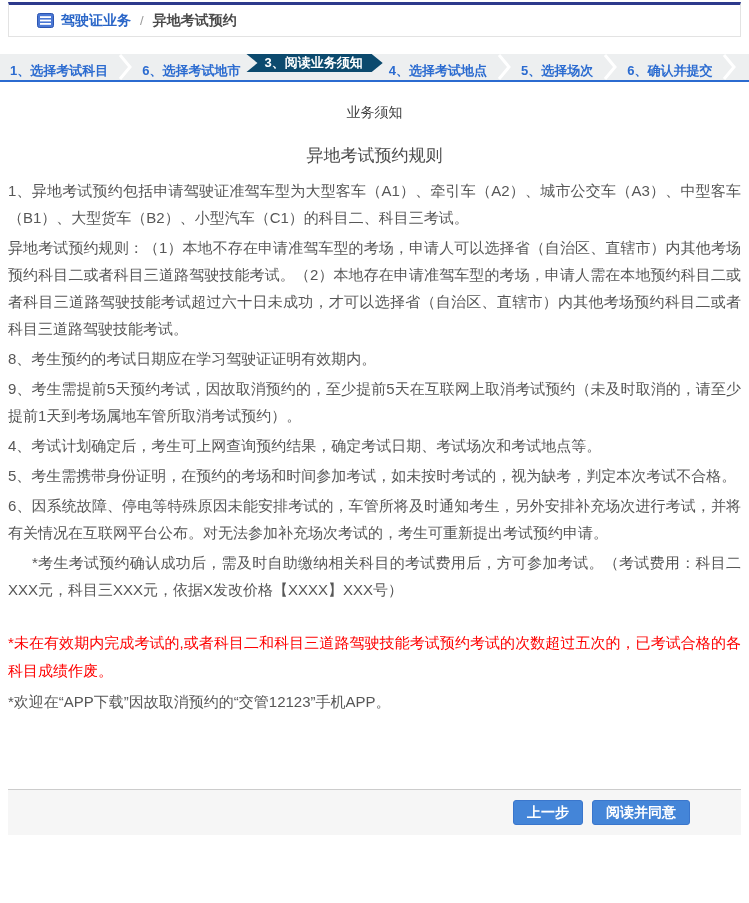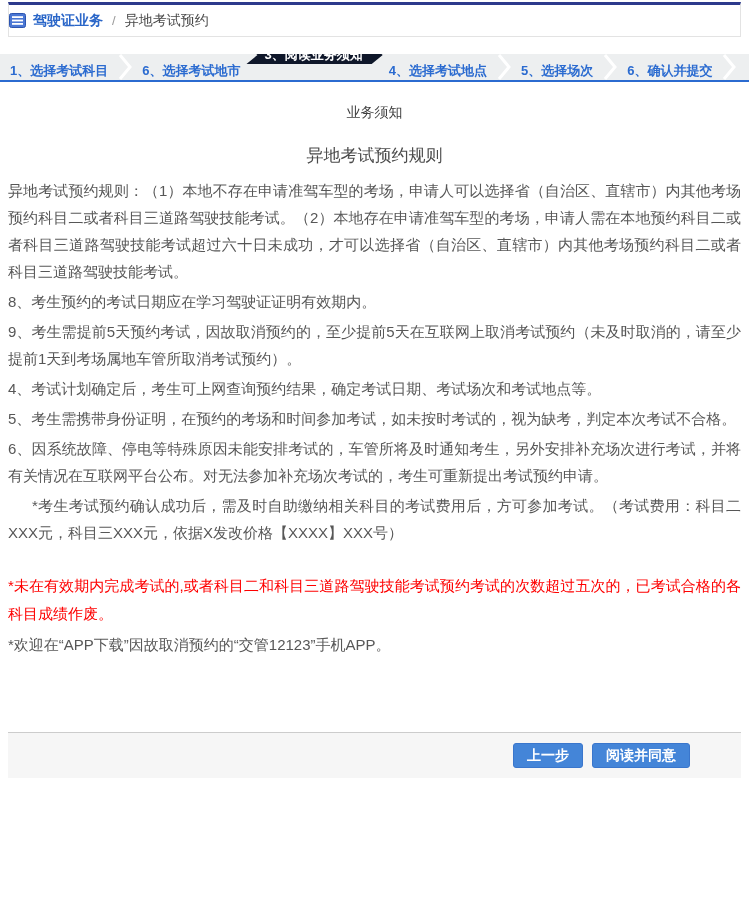--- a/index.html
+++ b/index.html
@@ -7,48 +7,48 @@
     font-family:"Liberation Sans","DejaVu Sans",sans-serif; }
 
   
   .crumb-bar {
     margin:2px 8px 0 8px;
     height:35px;
     border:1px solid #e3e3e3;
     border-top:3px solid #2d3a8c;
     background:#ffffff;
     display:flex; align-items:center;
-    padding-left:0;
+    padding-left:28px;
   }
   .crumb-icon { width:17px; height:15px; margin-right:7px; flex:0 0 auto; }
   .crumb-link { color:#2a66c8; font-size:14px; font-weight:bold; text-decoration:none; cursor:pointer; }
   .crumb-sep  { color:#999; font-size:13px; margin:0 9px; }
-  .crumb-cur  { color:#4a4a4a; font-size:14px; }
+  .crumb-cur  { color:#4a4a4a; font-size:14px;font-weight:bold; }
 
   
   .steps {
     margin:17px 0 0 0;
     height:28px;
     background:#edeff0;
     border-bottom:2px solid #2b6bd0;
     display:flex; align-items:flex-end;
     overflow:hidden;
   }
   .step {
     display:flex; align-items:center;
     color:#2b6bd0; font-size:13px; font-weight:bold;
     padding:0 10px 0 10px;
     white-space:nowrap; cursor:default;
   }
   .step-sep { display:flex; align-items:center; width:14px; flex:0 0 auto; }
   .step.active {
-    background:#0f172a; color:#ffffff;
+    background:#0c4a6e; color:#ffffff;
     clip-path:polygon(0 0, calc(100% - 11px) 0, 100% 50%, calc(100% - 11px) 100%, 0 100%, 11px 50%);
     padding:0 20px 0 18px;
-    margin:16px -4px;
+    margin:8px -4px;
   }
 
   
   .content { padding:0 8px; color:#575757; }
   .notice-title { text-align:center; font-size:14px; font-weight:normal; color:#3f3f3f; margin-top:22px; }
   .notice-subtitle { text-align:center; font-size:17px; font-weight:normal; color:#4a4a4a; margin-top:22px; margin-bottom:10px; }
   .content p { font-size:15px; line-height:27px; margin:3px 0; text-align:justify; }
   .content p.fee { text-indent:24px; }
   .content p.warning { color:#fe0000; font-weight:normal; margin-top:26px; line-height:28px; }
 
@@ -112,20 +112,21 @@
     <svg width="14" height="26" viewBox="0 0 14 26">
         <polyline points="2,1 12,13 2,25" fill="none" stroke="#ffffff" stroke-width="3"></polyline>
       </svg>
   </span>
 </div>
 
 <div class="content">
   <div class="notice-title">业务须知</div>
   <div class="notice-subtitle">异地考试预约规则</div>
 
+  <p>1、异地考试预约包括申请驾驶证准驾车型为大型客车（A1）、牵引车（A2）、城市公交车（A3）、中型客车（B1）、大型货车（B2）、小型汽车（C1）的科目二、科目三考试。</p>
   <p>异地考试预约规则：（1）本地不存在申请准驾车型的考场，申请人可以选择省（自治区、直辖市）内其他考场预约科目二或者科目三道路驾驶技能考试。（2）本地存在申请准驾车型的考场，申请人需在本地预约科目二或者科目三道路驾驶技能考试超过六十日未成功，才可以选择省（自治区、直辖市）内其他考场预约科目二或者科目三道路驾驶技能考试。</p>
   <p>8、考生预约的考试日期应在学习驾驶证证明有效期内。</p>
   <p>9、考生需提前5天预约考试，因故取消预约的，至少提前5天在互联网上取消考试预约（未及时取消的，请至少提前1天到考场属地车管所取消考试预约）。</p>
   <p>4、考试计划确定后，考生可上网查询预约结果，确定考试日期、考试场次和考试地点等。</p>
   <p>5、考生需携带身份证明，在预约的考场和时间参加考试，如未按时考试的，视为缺考，判定本次考试不合格。</p>
   <p>6、因系统故障、停电等特殊原因未能安排考试的，车管所将及时通知考生，另外安排补充场次进行考试，并将有关情况在互联网平台公布。对无法参加补充场次考试的，考生可重新提出考试预约申请。</p>
   <p class="fee">*考生考试预约确认成功后，需及时自助缴纳相关科目的考试费用后，方可参加考试。（考试费用：科目二XXX元，科目三XXX元，依据X发改价格【XXXX】XXX号）</p>
   <p class="warning">*未在有效期内完成考试的,或者科目二和科目三道路驾驶技能考试预约考试的次数超过五次的，已考试合格的各科目成绩作废。</p>
   <p>*欢迎在“APP下载”因故取消预约的“交管12123”手机APP。</p>
 </div>

